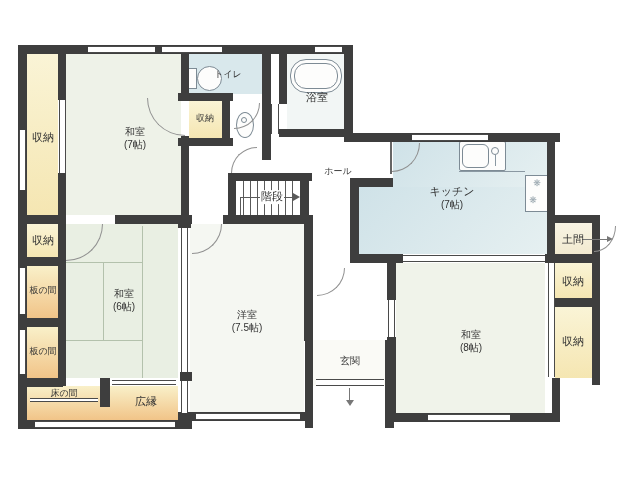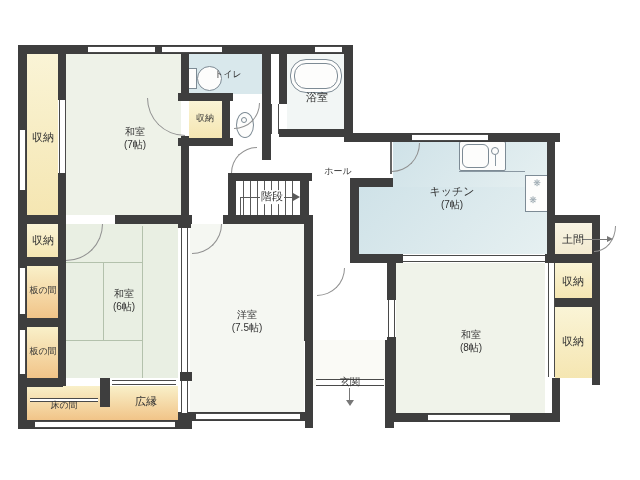--- a/index.html
+++ b/index.html
@@ -179,24 +179,24 @@
   <span class="lab s95" style="left:317px;top:98px">浴室</span>
   <span class="lab s9" style="left:338px;top:172px">ホール</span>
   <span class="lab s95 whitebg" style="left:272px;top:197px">階段</span>
   <span class="lab s95" style="left:452px;top:192px">キッチン</span>
   <span class="lab" style="left:452px;top:205px">(7帖)</span>
   <span class="lab s95" style="left:573px;top:240px">土間</span>
   <span class="lab s95" style="left:573px;top:282px">収納</span>
   <span class="lab s95" style="left:573px;top:342px">収納</span>
   <span class="lab" style="left:471px;top:335px">和室</span>
   <span class="lab" style="left:471px;top:348px">(8帖)</span>
-  <span class="lab" style="left:350px;top:382px">玄関</span>
+  <span class="lab" style="left:350px;top:361px">玄関</span>
   <span class="lab" style="left:247px;top:315px">洋室</span>
   <span class="lab" style="left:247px;top:328px">(7.5帖)</span>
   <span class="lab" style="left:124px;top:294px">和室</span>
   <span class="lab" style="left:124px;top:307px">(6帖)</span>
   <span class="lab s95" style="left:43px;top:241px">収納</span>
   <span class="lab s9" style="left:43px;top:291px">板の間</span>
   <span class="lab s9" style="left:43px;top:352px">板の間</span>
-  <span class="lab s9" style="left:64px;top:406px">床の間</span>
+  <span class="lab s9" style="left:64px;top:394px">床の間</span>
   <span class="lab s95" style="left:146px;top:402px">広縁</span>
 
 </div>
 
 </body></html>

